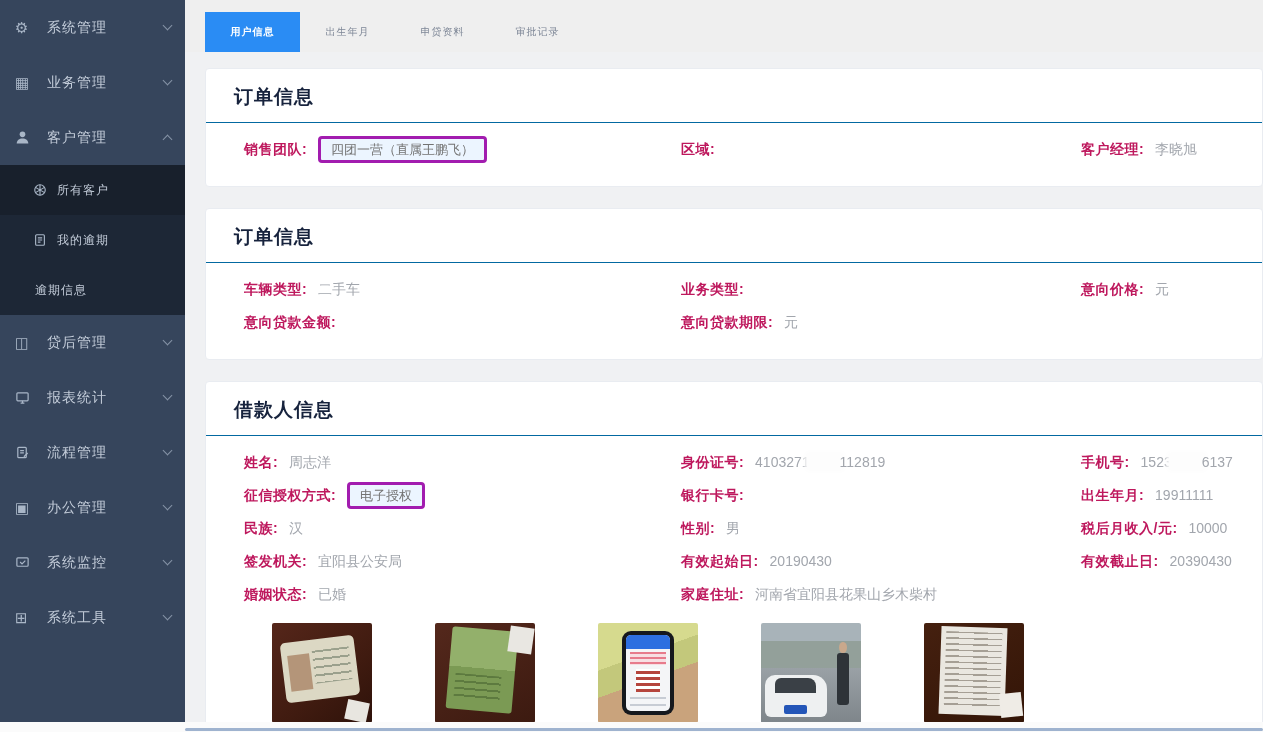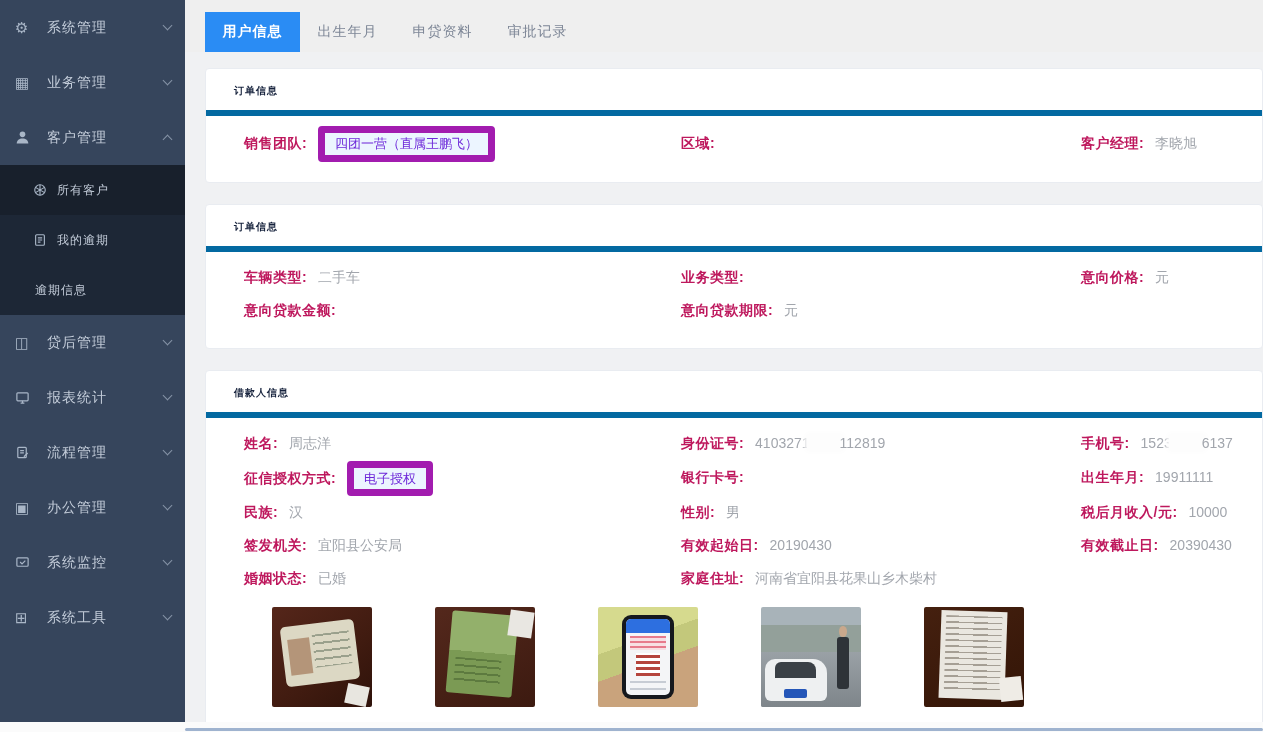--- a/index.html
+++ b/index.html
@@ -21,34 +21,34 @@
   .submenu .sb-sub.active { background:#18202c; }
   .sb-sub .ico { width:22px; min-width:22px; color:#a9b6c7; display:flex; align-items:center; }
   .sb-sub .ico svg { width:14px; height:14px; }
   .sb-sub .lbl { margin-left:2px; letter-spacing:1px; }
   .sb-sub.noicon { }
 
   
   .main { flex:1; height:100%; overflow:hidden; background:#f0f1f3; position:relative; }
   .tabbar { display:flex; padding:12px 0 0 20px; height:52px; background:#efefef; }
   .tab { width:95px; height:40px; display:flex; align-items:center; justify-content:center;
-         font-size:14px; color:#7d8696; cursor:pointer; letter-spacing:1px; }
+         font-size:10px; color:#7d8696; cursor:pointer; letter-spacing:1px; }
   .tab.active { background:#2a8cf4; color:#fff; font-weight:700; }
   .content { padding:16px 0 0 20px; }
 
   .card { background:#fff; border:1px solid #e9ecf1; border-radius:4px; margin-bottom:21px; }
-  .card-h { padding:15px 28px 12px 28px; font-size:10px; font-weight:700; color:#17233d;
-            border-bottom:6px solid #0369a1; letter-spacing:1px; }
+  .card-h { padding:15px 28px 12px 28px; font-size:19px; font-weight:700; color:#17233d;
+            border-bottom:1px solid #0369a1; letter-spacing:1px; }
   .card-b { padding:10px 20px 20px 38px; }
   .frow { display:grid; grid-template-columns:437px 400px auto; align-items:center; min-height:33px; }
   .field { font-size:14px; white-space:nowrap; }
   .field .lbl { font-weight:700; color:#be185d; letter-spacing:.5px; }
   .field .val { color:#a2a6ad; margin-left:7px; }
-  .tag { display:inline-block; margin-left:7px; font-size:13px; color:#6d28d9; background:#ecf5ff;
-         border:7px solid #a21caf; border-radius:4px; padding:3px 10px; line-height:1.2; }
+  .tag { display:inline-block; margin-left:7px; font-size:13px; color:#737373; background:#ecf5ff;
+         border:3px solid #a21caf; border-radius:4px; padding:3px 10px; line-height:1.2; }
   .redact { display:inline-block; width:36px; height:15px; background:#fdfdfd; border-radius:2px;
             box-shadow:0 0 5px 3px #fdfdfd; vertical-align:-2px; margin:0 -3px; }
 
   
   .photos { display:flex; margin:12px 0 0 28px; }
   .photo-item { width:100px; margin-right:63px; }
   .photo { width:100px; height:100px; border-radius:2px; position:relative; overflow:hidden; cursor:pointer; }
 
   .ph1 { background:linear-gradient(140deg,#55261a 0%,#401b10 60%,#2e120a 100%); }
   .ph1 .card-art { position:absolute; left:11%; top:16%; width:74%; height:60%; background:#dcd8c4;

